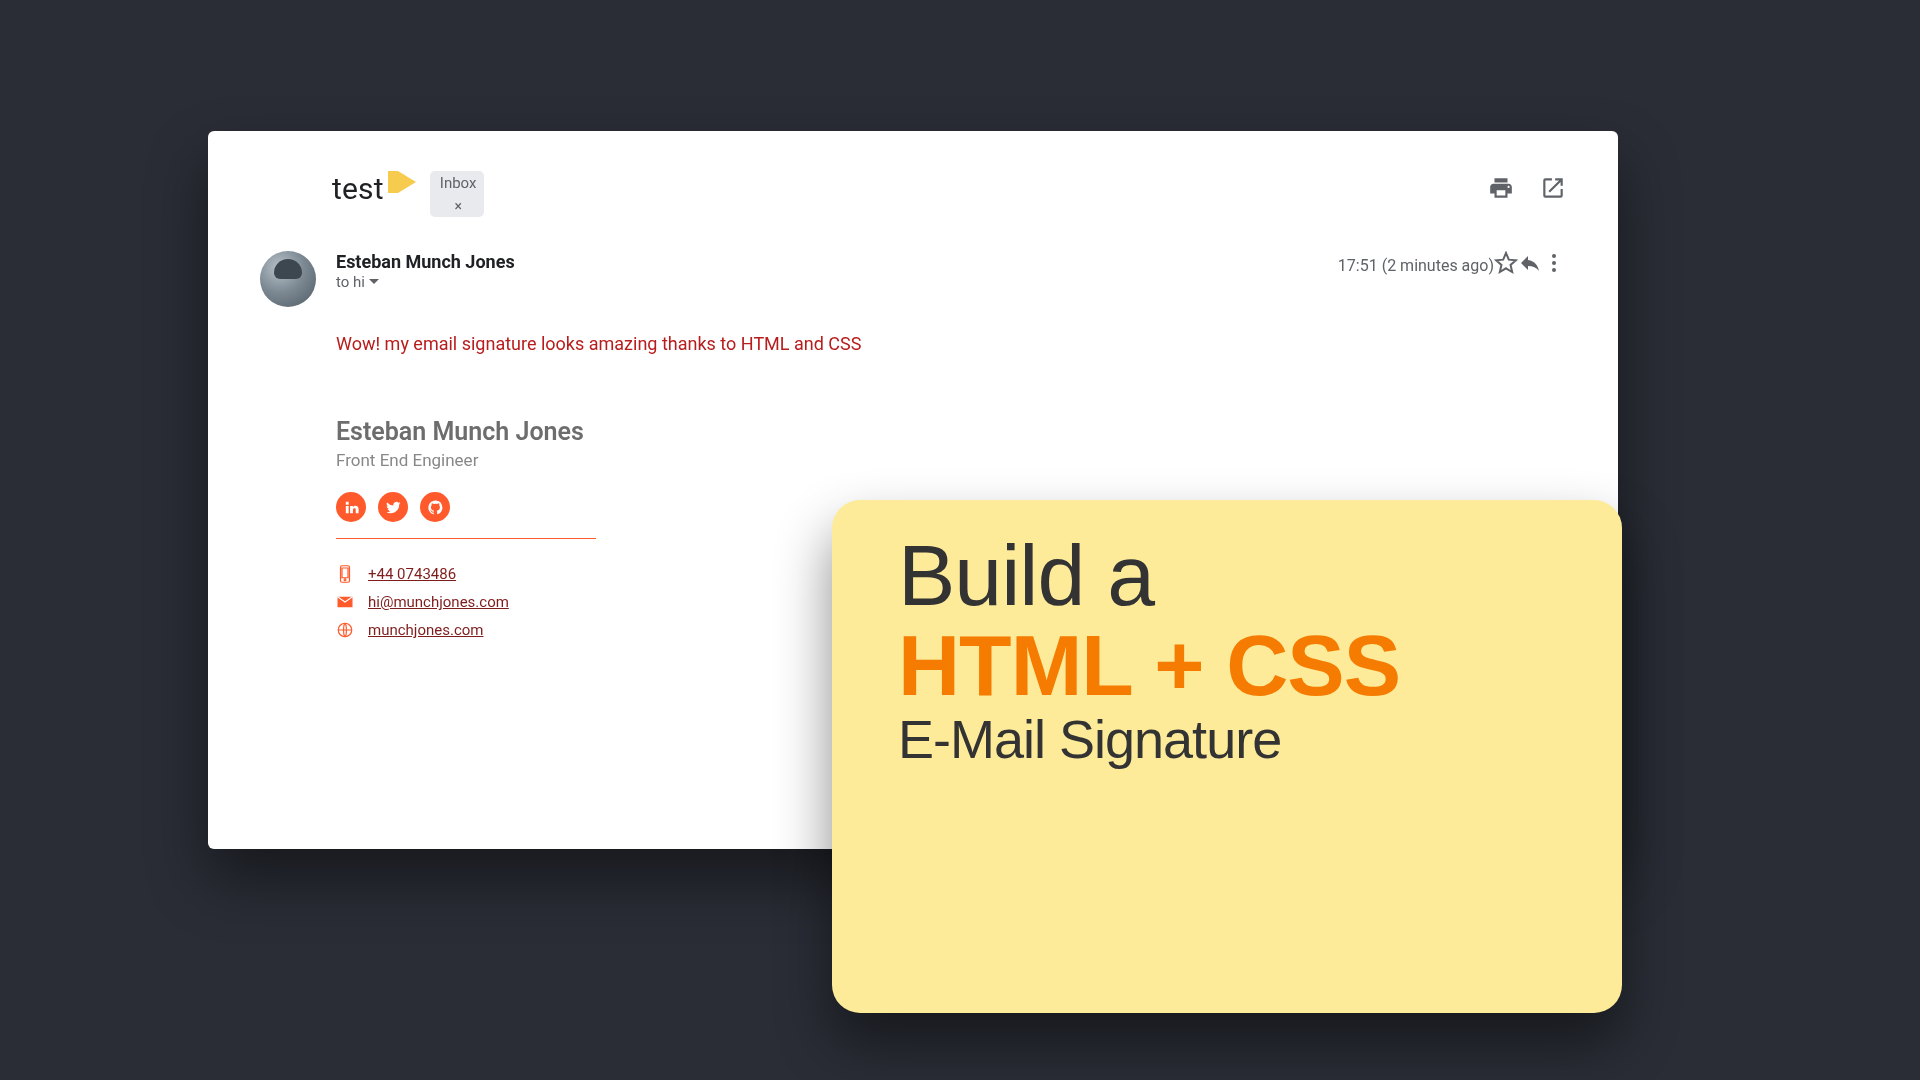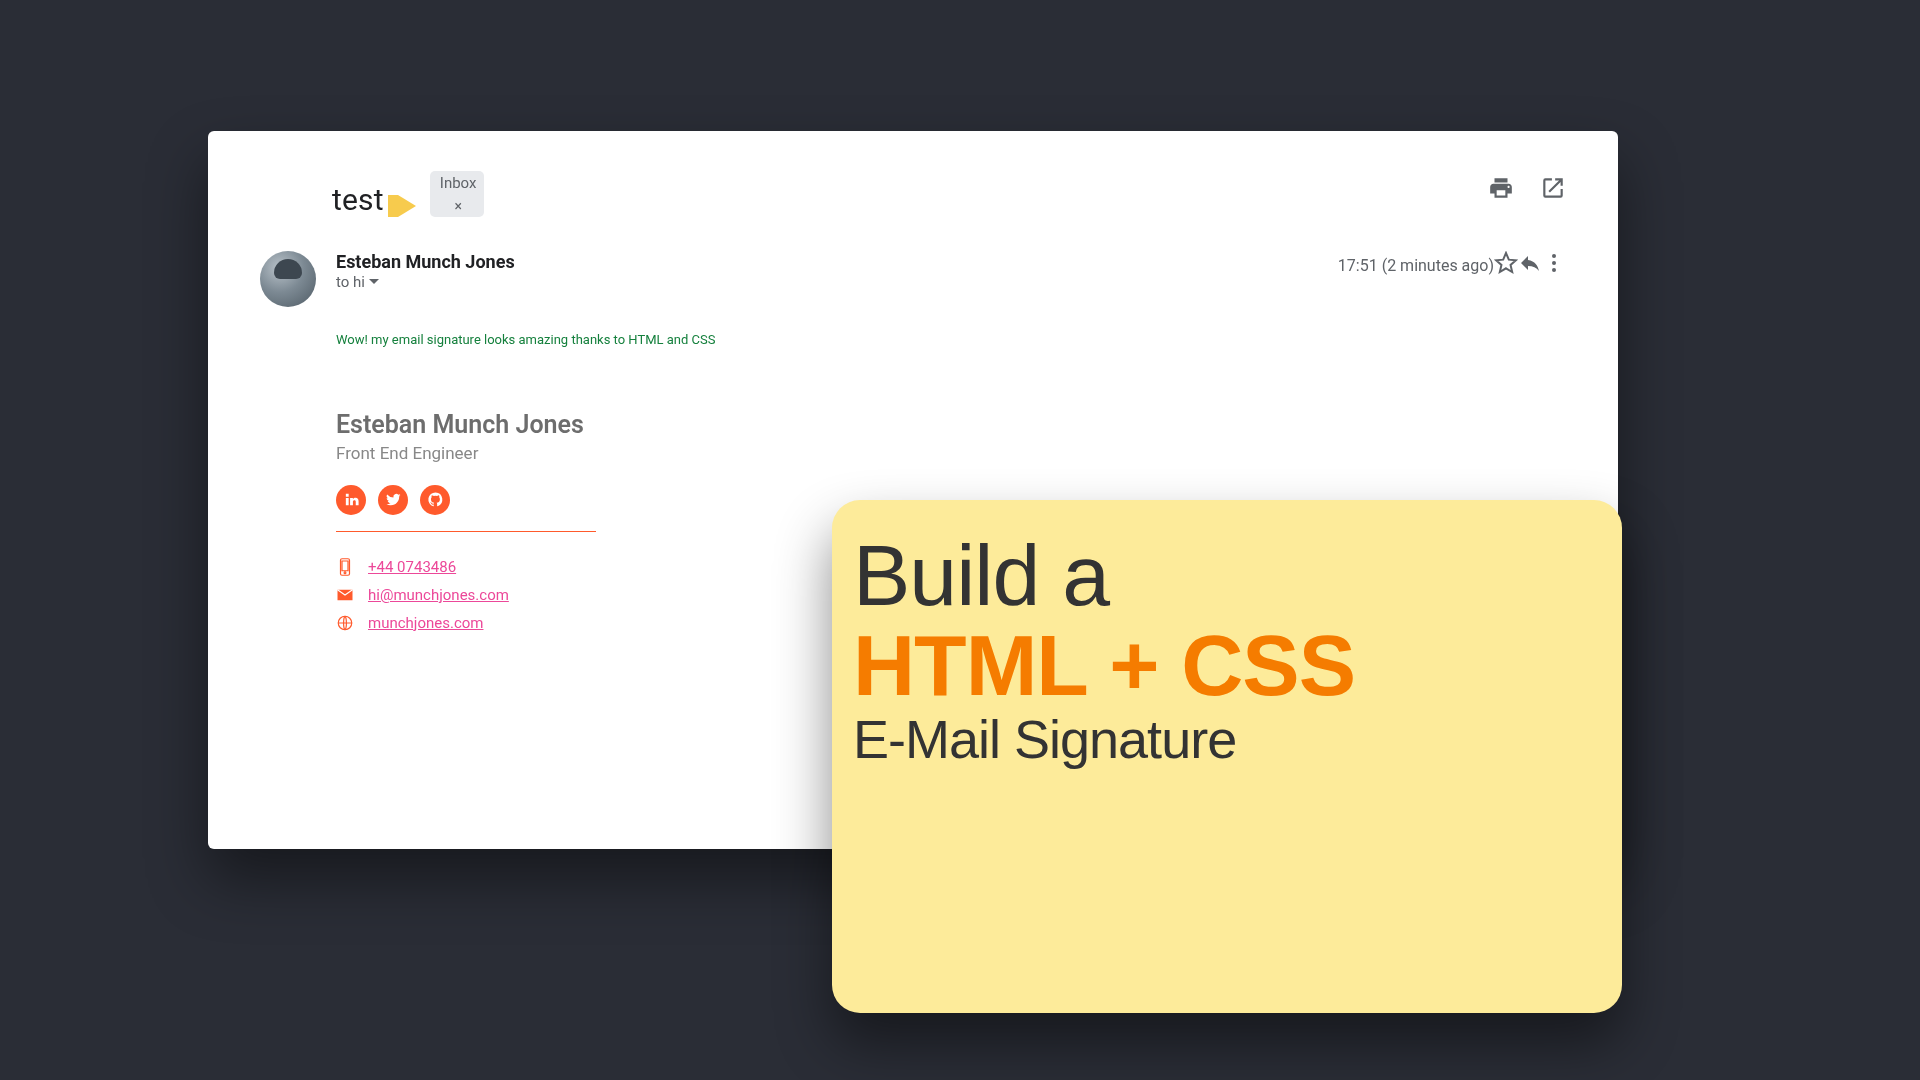--- a/index.html
+++ b/index.html
@@ -20,21 +20,21 @@
     height: 718px;
     background: #ffffff;
     border-radius: 6px;
     box-shadow: 0 30px 60px rgba(0,0,0,.45);
     padding: 40px 52px 40px 52px;
     color: #202124;
   }
 
   .subject-row {
     display: flex;
-    align-items: flex-end;
+    align-items: flex-start;
     gap: 14px;
     margin-left: 72px;
     margin-bottom: 34px;
   }
   .subject {
     font-size: 30px;
     color: #202124;
     letter-spacing: .2px;
   }
   .arrow-tag {
@@ -113,22 +113,22 @@
     display:flex;
     align-items:center;
     color:#5f6368;
     font-size:16px;
   }
   .msg-right svg { width:24px; height:24px; fill:#5f6368; }
 
   .body-text {
     margin-left: 76px;
     margin-top: 24px;
-    font-size: 13px;
-    color:#15803d;
+    font-size: 18px;
+    color:#b91c1c;
     line-height: 1.45;
   }
   .body-text p { margin-bottom: 22px; }
 
   
   .signature { margin-left:76px; margin-top:60px; }
   .sig-name { font-size:25px; font-weight:600; color:#6d6d6d; }
   .sig-role { font-size:17px; color:#888; margin-top:4px; }
   .sig-social { display:flex; gap:12px; margin-top:22px; }
   .sig-social .circ{
@@ -138,35 +138,35 @@
   }
   .sig-social svg{ width:17px; height:17px; fill:#fff;}
   .sig-divider{
     width:260px; height:1px; background:#ff5a2c; margin-top:16px;
   }
   .sig-contact{
     margin-top:26px;
     display:flex; flex-direction:column; gap:10px;
     font-size:15px;
   }
-  .sig-contact a{ color:#ec4899; text-decoration:underline; }
+  .sig-contact a{ color:#7f1d1d; text-decoration:underline; }
   .sig-contact .row{ display:flex; align-items:center; gap:14px; }
   .sig-contact svg{ width:18px; height:18px; fill:#ff5a2c; }
 
   
   .promo {
     position:absolute;
     left:832px;
     top:500px;
     width:790px;
     height:513px;
     background:#fdeb9a;
     border-radius:28px;
     box-shadow: 0 30px 55px rgba(0,0,0,.45);
-    padding:30px 21px;
+    padding:30px 66px;
     font-family: "Segoe UI", "Trebuchet MS", sans-serif;
     line-height:1.05;
   }
   .promo .l1,.promo .l4{ color:#333; }
   .promo .l2,.promo .l3{ color:#f57c00; font-weight:600;}
   .promo span{ display:block; font-size:86px; letter-spacing:-1px;}
   .promo .l4{ font-size:54px; }
 </style>
 </head>
 <body>

